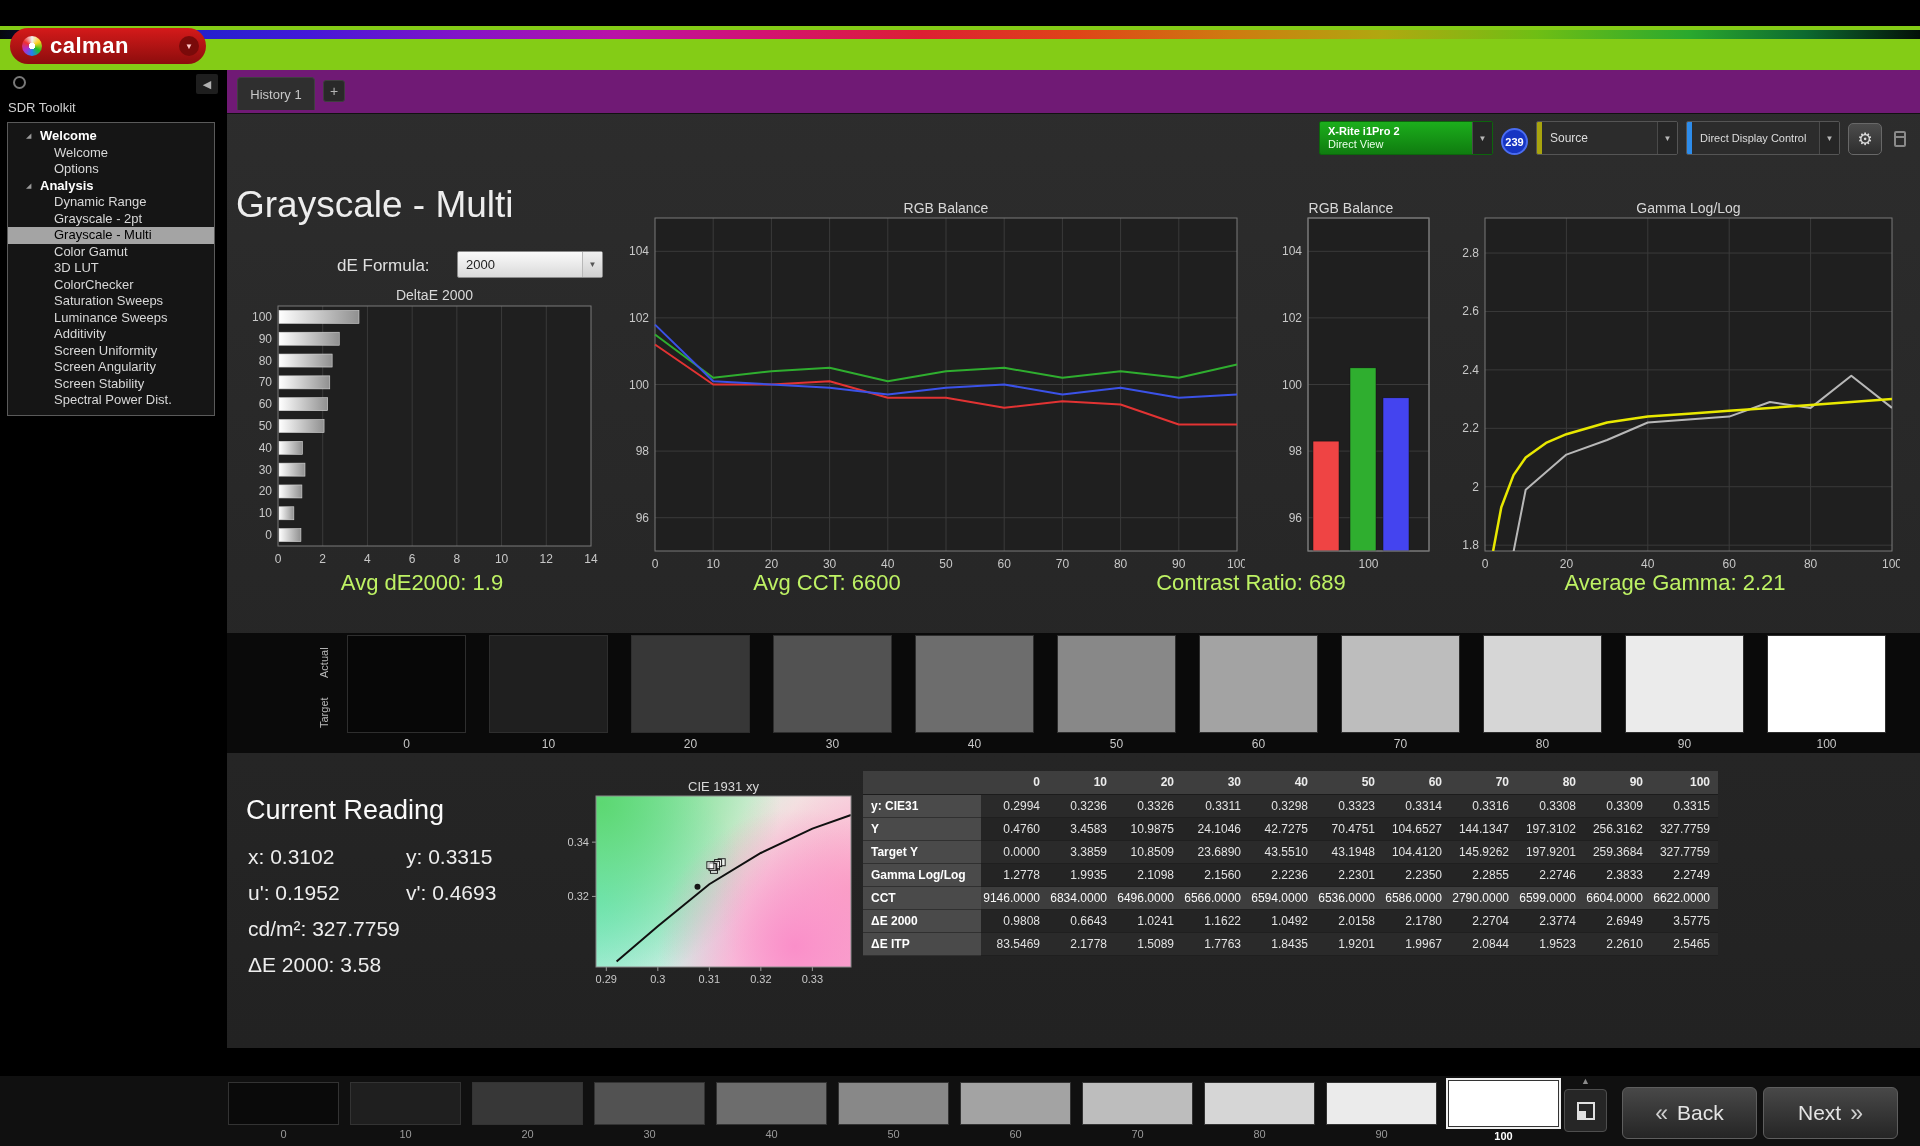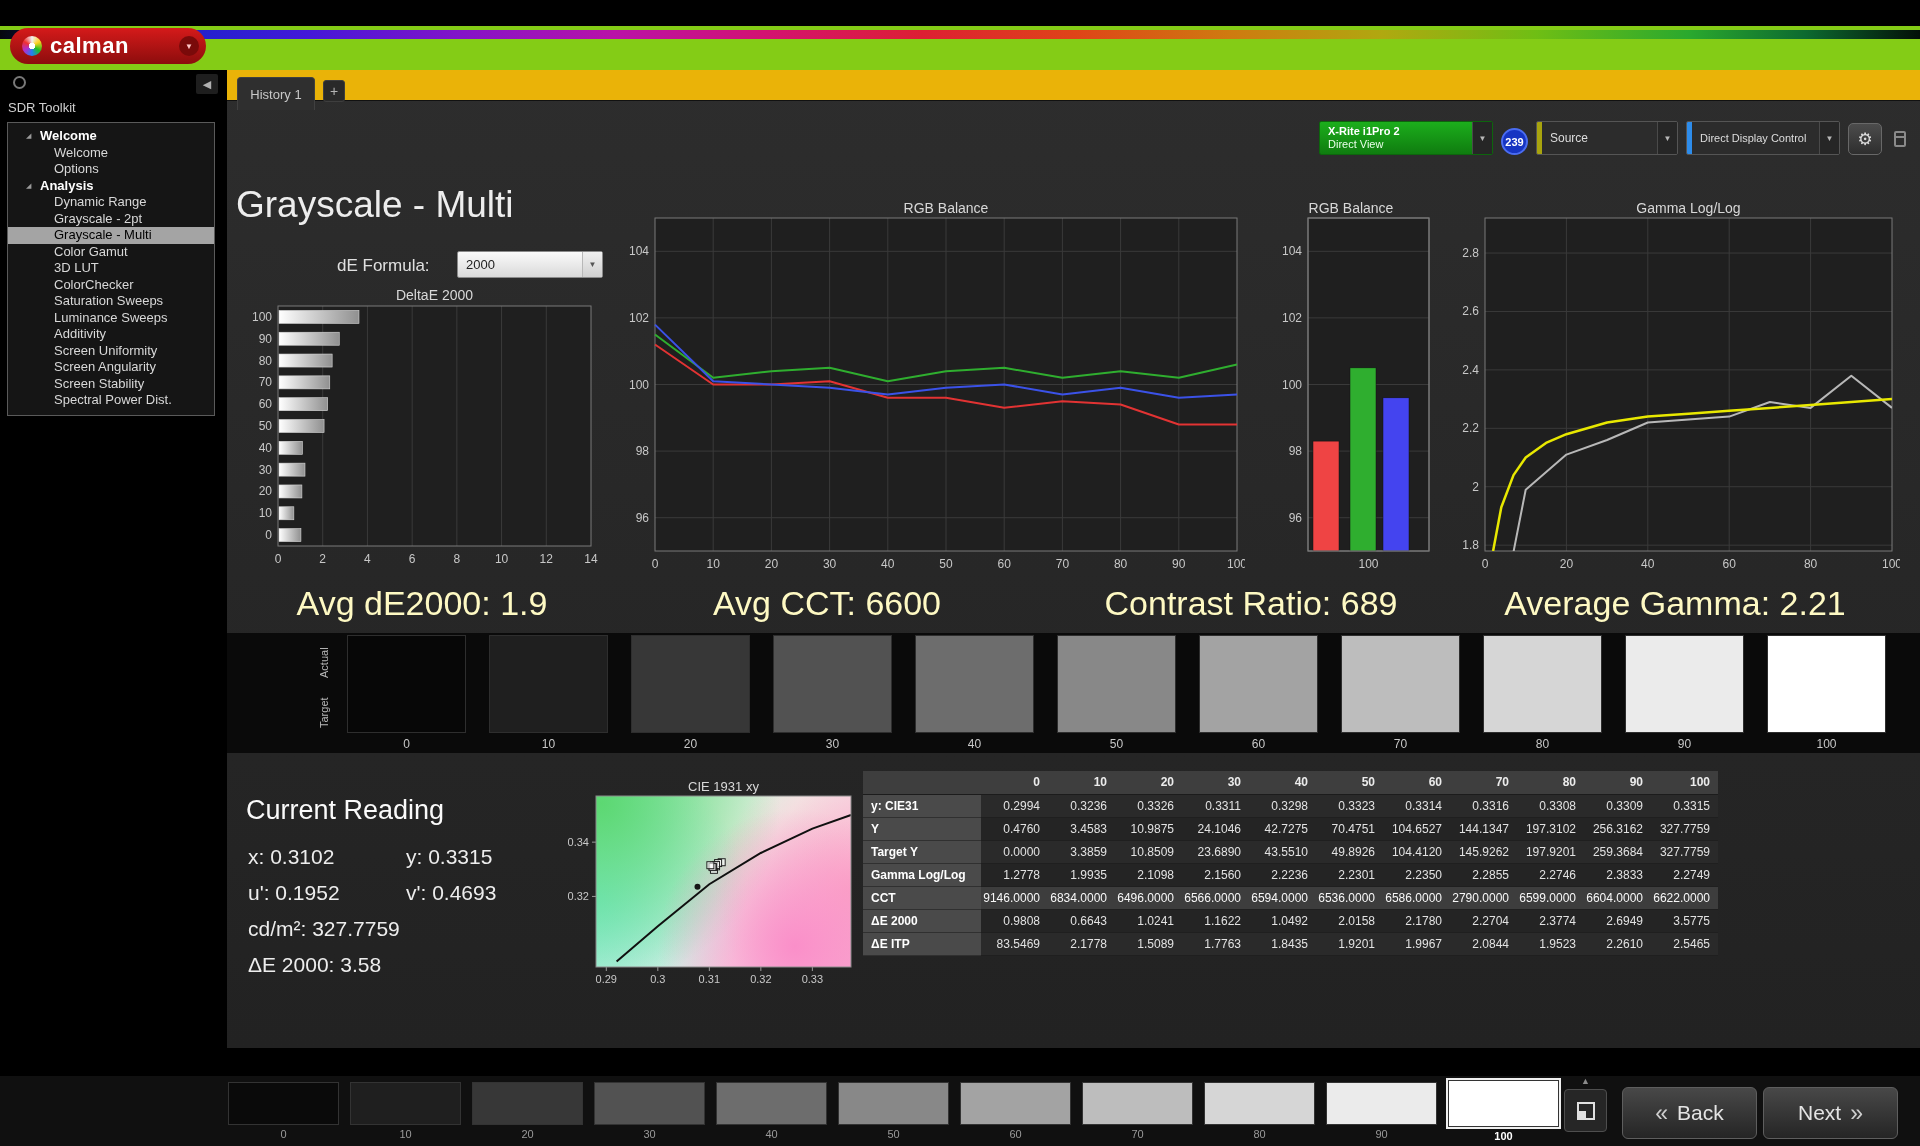--- a/index.html
+++ b/index.html
@@ -41,21 +41,21 @@
   .tree{position:absolute;left:7px;top:52px;width:208px;height:294px;border:1px solid #5a5a5a;
         background:#151515;padding-top:5px;overflow:hidden;}
   .tree-row{height:16.5px;line-height:16.5px;font-size:13px;color:#d8d8d8;padding-left:46px;white-space:nowrap;cursor:default;}
   .tree-header{padding-left:18px;color:#fff;font-weight:bold;}
   .expander{display:inline-block;width:14px;font-size:7px;color:#9a9a9a;vertical-align:2px;}
   .tree-row.selected{background:#a4a4a4;color:#000;}
 
   
   .content-bg{position:absolute;left:227px;top:70px;width:1693px;height:978px;
               background:linear-gradient(180deg,#2d2d2d 0%,#262626 60%,#222 100%);}
-  .tabstrip{position:absolute;left:227px;top:70px;width:1693px;height:31px;background:#eab308;border-bottom:1px solid #111;}
+  .tabstrip{position:absolute;left:227px;top:70px;width:1693px;height:44px;background:#701a75;border-bottom:1px solid #111;}
   .tab{position:absolute;left:10px;top:7px;width:78px;height:33px;background:#2f2f2f;border:1px solid #404040;border-bottom:none;
        border-radius:4px 4px 0 0;color:#c8c8c8;font-size:13px;display:flex;align-items:center;justify-content:center;}
   .tab-add{position:absolute;left:96px;top:10px;width:22px;height:22px;background:#292929;border:1px solid #3e3e3e;
            border-radius:3px;color:#b4b4b4;font-size:14px;display:flex;align-items:center;justify-content:center;}
   .top-controls{position:absolute;right:10px;top:3px;height:34px;display:flex;align-items:flex-end;gap:8px;margin-top:48px;}
   .meter-box{width:174px;height:34px;background:#1f1f1f;border:1px solid #0d650d;display:flex;overflow:hidden;border-radius:2px;}
   .meter-green{flex:1;background:linear-gradient(180deg,#1cae1c,#0f7c0f);padding:3px 0 0 8px;}
   .meter-line1{font-size:11px;color:#fff;font-weight:bold;line-height:13px;}
   .meter-line2{font-size:11px;color:#eaffea;line-height:13px;}
   .dd-arrow{width:20px;background:#262626;border-left:1px solid #4a4a4a;display:flex;align-items:center;justify-content:center;
@@ -83,21 +83,21 @@
                   display:flex;align-items:center;}
   .fs-value{flex:1;padding-left:8px;font-size:13px;color:#222;}
   .fs-arrow{width:20px;height:100%;display:flex;align-items:center;justify-content:center;font-size:8px;color:#555;
             border-left:1px solid #b8b8b8;background:linear-gradient(180deg,#f0f0f0,#d0d0d0);}
 
   .chart-title{position:absolute;text-align:center;font-size:14px;color:#d8d8d8;}
   .chart-host{position:absolute;}
   .chart-host svg{display:block;position:relative;z-index:2;}
   svg text{font-family:"Liberation Sans","DejaVu Sans",sans-serif;}
 
-  .stat{position:absolute;top:584px;transform:translateX(-50%);font-size:34px;color:#fef9c3;white-space:nowrap;}
+  .stat{position:absolute;top:570px;transform:translateX(-50%);font-size:22px;color:#bef264;white-space:nowrap;}
 
   .swatchband{position:absolute;left:227px;top:633px;width:1693px;height:120px;background:#0a0a0a;}
   .vlabel{position:absolute;writing-mode:vertical-rl;transform:rotate(180deg);font-size:11px;color:#b8b8b8;text-align:center;}
   .swat-row{position:absolute;left:347px;top:635px;display:flex;gap:23px;}
   .swatch-cell{width:119px;}
   .swatch{width:119px;height:98px;border:1px solid #2e2e2e;}
   .swatch-label{margin-top:4px;text-align:center;font-size:12px;color:#c8c8c8;}
 
   .cr-title{position:absolute;left:246px;top:795px;font-size:27px;font-weight:500;color:#fafafa;}
   .cr-line{position:absolute;left:248px;font-size:21px;color:#ededed;}
@@ -535,21 +535,21 @@
           <td>256.3162</td>
           <td>327.7759</td>
         </tr>
         <tr>
           <th class="rowlabel">Target Y</th>
           <td>0.0000</td>
           <td>3.3859</td>
           <td>10.8509</td>
           <td>23.6890</td>
           <td>43.5510</td>
-          <td>49.8926</td>
+          <td>43.1948</td>
           <td>104.4120</td>
           <td>145.9262</td>
           <td>197.9201</td>
           <td>259.3684</td>
           <td>327.7759</td>
         </tr>
         <tr>
           <th class="rowlabel">Gamma Log/Log</th>
           <td>1.2778</td>
           <td>1.9935</td>

